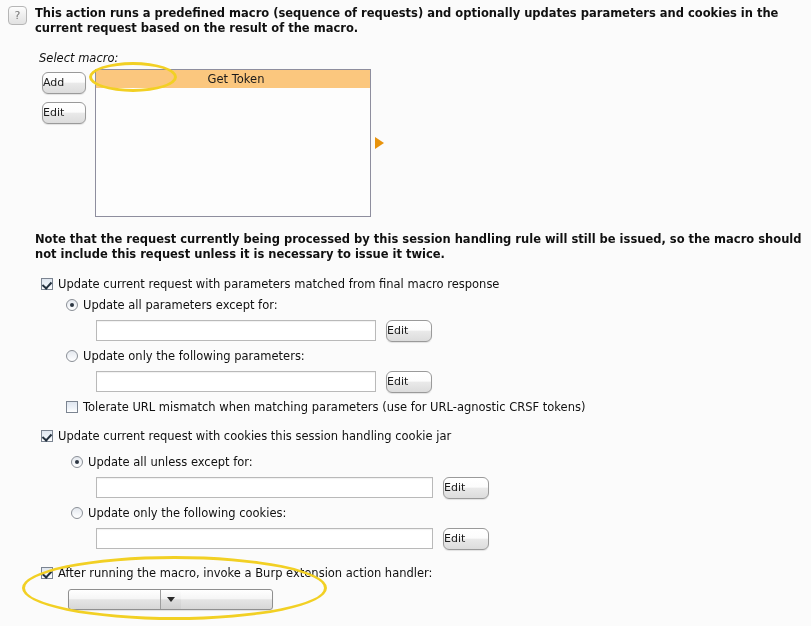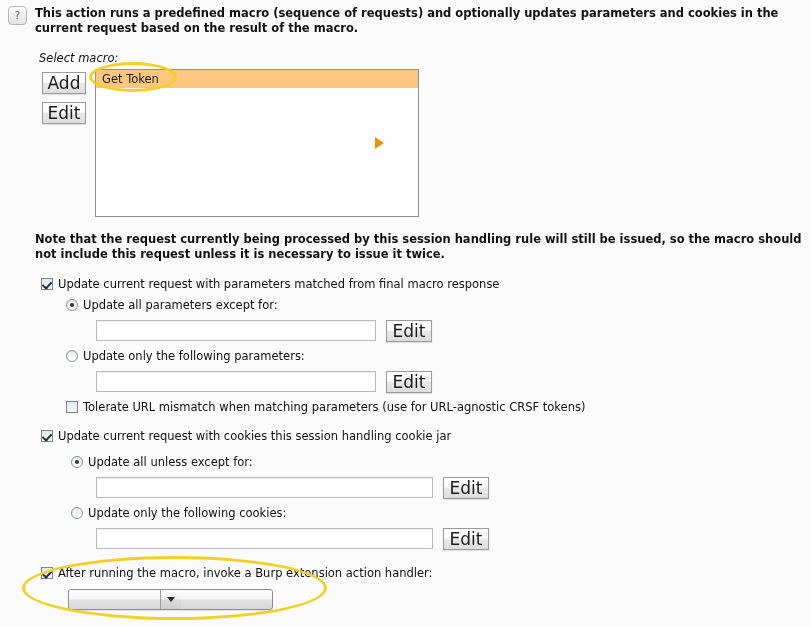--- a/index.html
+++ b/index.html
@@ -42,42 +42,42 @@
   #desc-para { left: 35px; top: 6px; width: 770px; }
   #note-para { left: 35px; top: 232px; width: 772px; }
 
   .plain-label { line-height: 14px; }
   #select-macro-label { left: 39px; top: 51px; font-style: italic; }
 
   
   .btn {
     box-sizing: border-box;
     border: 1px solid #9a9a9a;
-    border-radius: 0;
+    border-radius: 6px;
     background: linear-gradient(to bottom, #ffffff 0%, #fcfcfc 45%, #e9e9e9 52%, #dcdcdc 100%);
-    text-align: center;
     color: #1b1b1b;
-    font-size: 17px;
+    font-size: 11px;
     font-family: "DejaVu Sans", "Liberation Sans", sans-serif;
     box-shadow: 0 1px 1px rgba(0,0,0,0.10);
     cursor: default;
   }
   #add-button  { left: 42px; top: 72px;  width: 44px; height: 22px; line-height: 20px; }
   #edit-macro-button { left: 42px; top: 102px; width: 44px; height: 22px; line-height: 20px; }
 
   .edit-btn { width: 46px; height: 22px; line-height: 20px; }
 
   
   #macro-listbox {
     left: 95px; top: 69px;
-    width: 324px; height: 148px;
+    width: 276px; height: 148px;
     box-sizing: border-box;
     border: 1px solid #8e8e9e;
     background: #fdfdfd;
     overflow: hidden;
+    text-align: center;
   }
   #macro-listbox .row-selected {
     height: 18px;
     line-height: 18px;
     background: #fbc77e;
     padding-left: 6px;
     color: #1a1a1a;
     font-size: 11.5px;
   }
 

